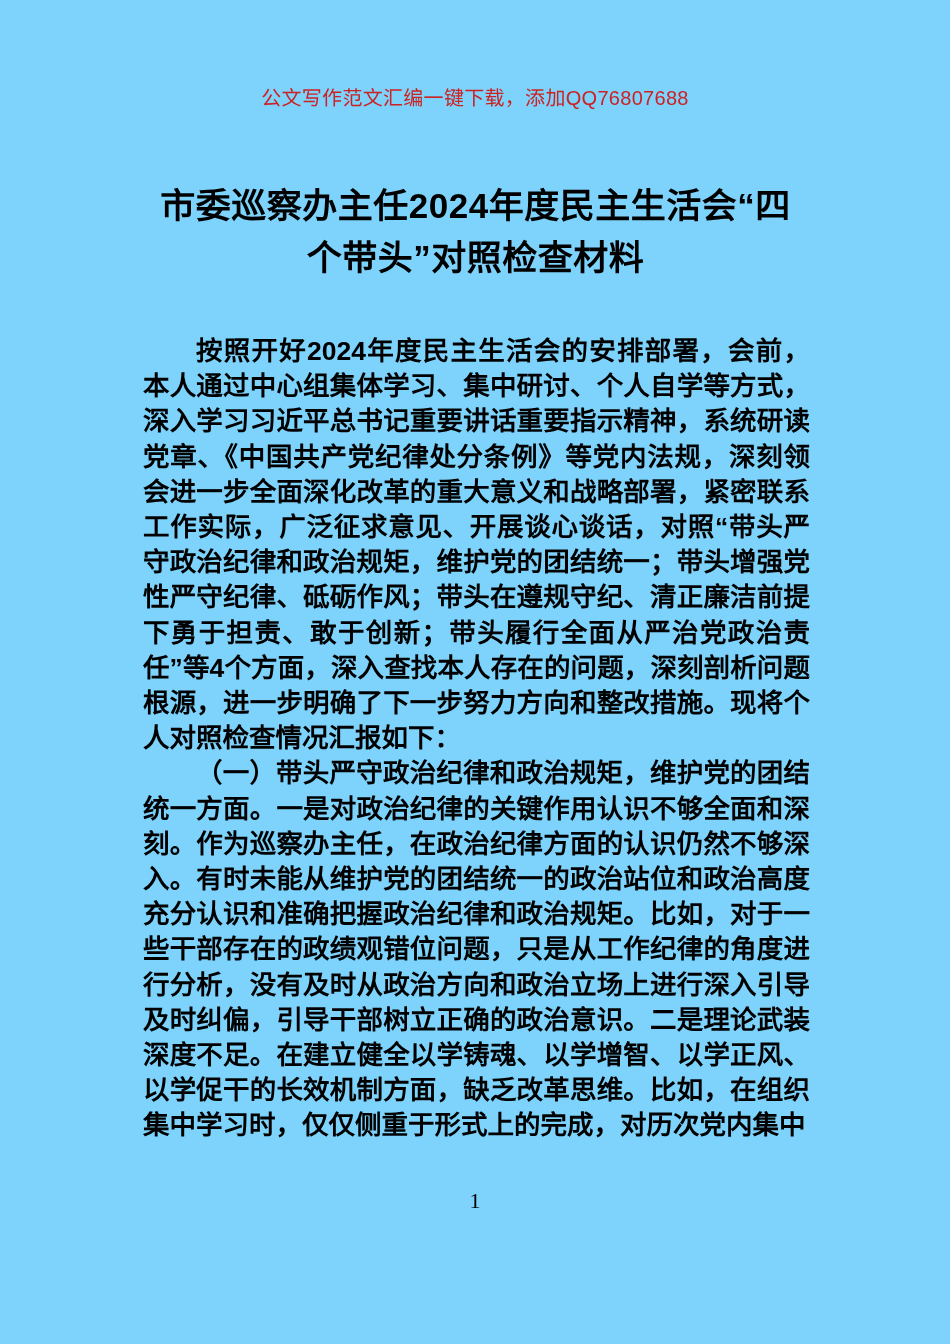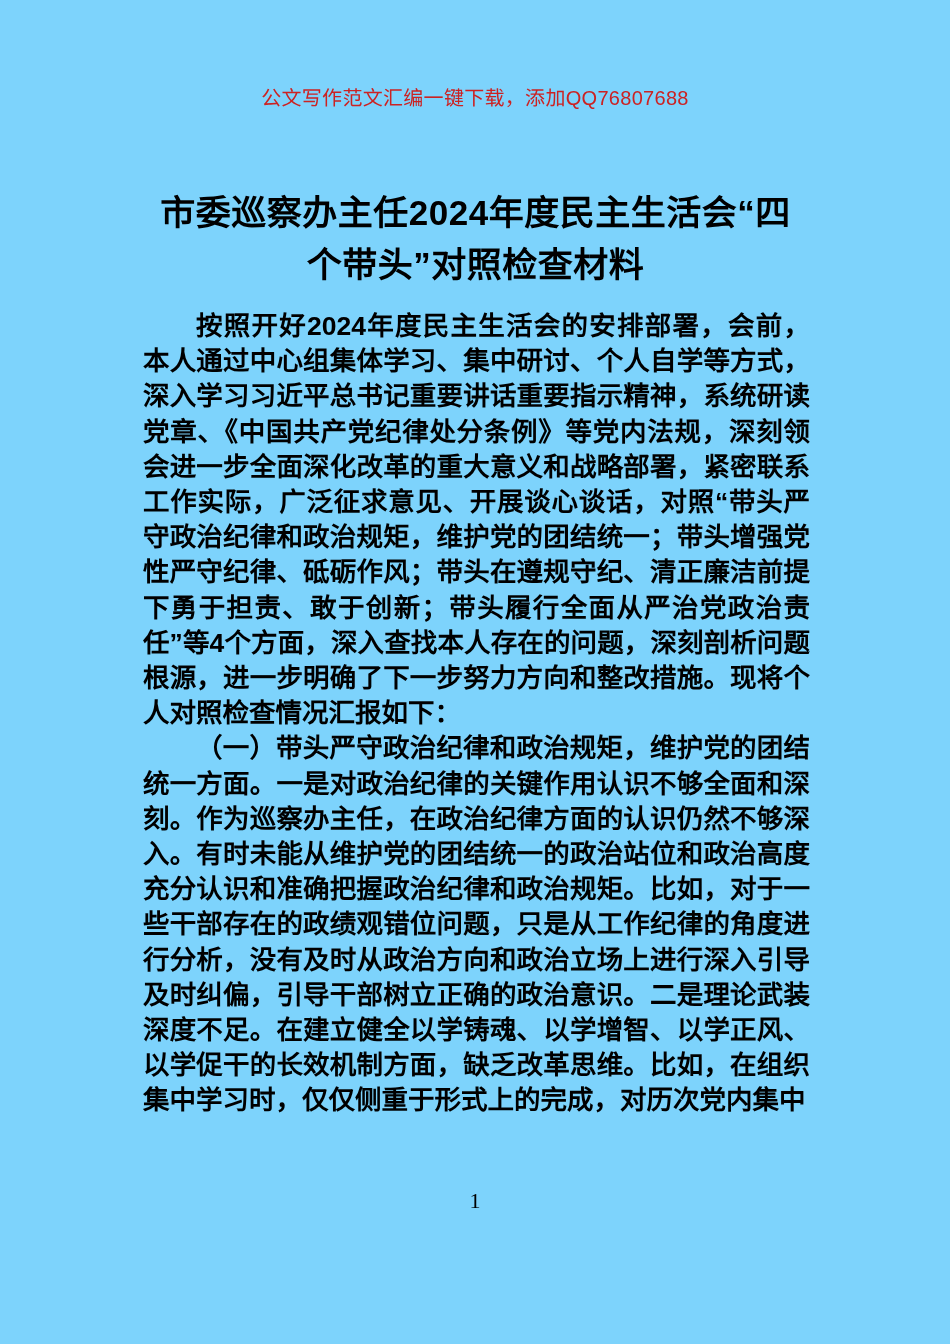--- a/index.html
+++ b/index.html
@@ -29,36 +29,36 @@
     font-family: "Liberation Sans", "DejaVu Sans", sans-serif;
     font-size: 20px;
     font-weight: 500;
     letter-spacing: 0.3px;
     white-space: nowrap;
   }
 
   
   .doc-title {
     position: absolute;
-    top: 164px;
+    top: 157px;
     left: 143px;
     width: 665px;
     text-align: center;
     font-family: "Liberation Sans", "DejaVu Sans", sans-serif;
     font-size: 35px;
     font-weight: 700;
     line-height: 52px;
     color: #000000;
     letter-spacing: 0.5px;
   }
 
   
   .body-text {
     position: absolute;
-    top: 309px;
+    top: 334px;
     left: 143px;
     width: 667px;
     font-family: "Liberation Sans", "DejaVu Sans", sans-serif;
     font-size: 26.5px;
     font-weight: 600;
     line-height: 35.2px;
     color: #000000;
     text-align: justify;
     text-justify: inter-ideograph;
   }

